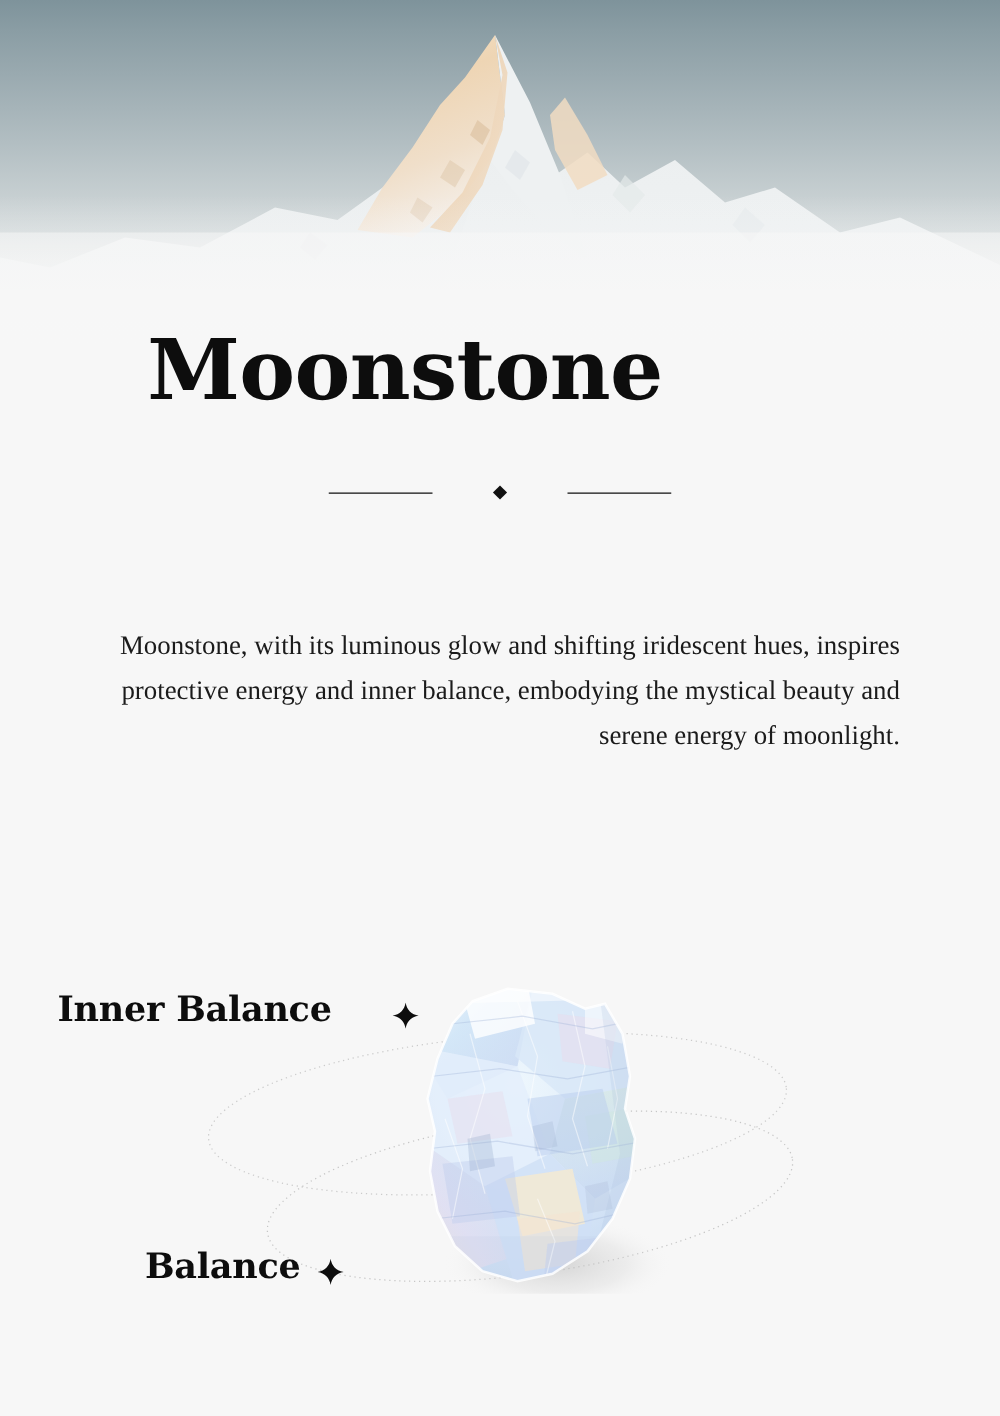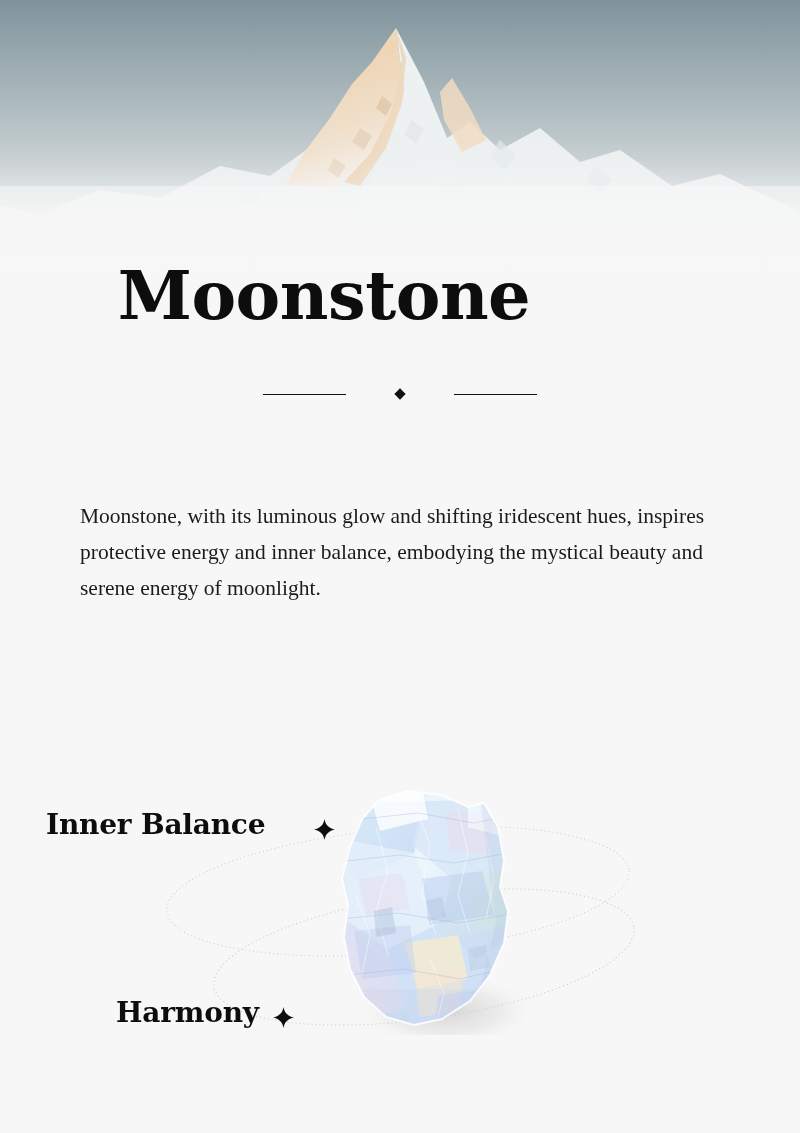--- a/index.html
+++ b/index.html
@@ -101,21 +101,21 @@
   }
 
   
   .lede {
     position: absolute;
     left: 50%;
     top: 498px;
     transform: translateX(-50%);
     width: 640px;
     margin: 0;
-    text-align: left;
+    text-align: right;
     font-family: "Liberation Serif", serif;
     font-size: 21.5px;
     line-height: 36px;
     color: #1b1b1b;
   }
 
   
   .scene {
     position: absolute;
     left: 0;
@@ -143,21 +143,21 @@
     position: absolute;
     display: flex;
     align-items: center;
     white-space: nowrap;
     font-family: "DejaVu Serif", "Liberation Serif", serif;
     font-weight: 700;
     font-size: 28px;
     letter-spacing: -0.2px;
     color: #0d0d0d;
   }
-  .label-inner-balance { left: 46px; top: 808px; gap: 35px; }
+  .label-inner-balance { left: 46px; top: 791px; gap: 35px; }
   .label-intuition     { left: 552px; top: 928px; }
   .label-harmony       { left: 116px; top: 996px; }
 
   .spark {
     display: inline-block;
     width: 21px;
     height: 21px;
     flex: 0 0 auto;
   }
   .spark-after  { margin-left: 14px; }
@@ -344,21 +344,21 @@
     <span>Inner Balance</span>
     <span class="spark spark-after">
       <svg viewBox="0 0 24 24" width="21" height="21">
         <path d="M12 0 C12.9 6.6 17.4 11.1 24 12 C17.4 12.9 12.9 17.4 12 24 C11.1 17.4 6.6 12.9 0 12 C6.6 11.1 11.1 6.6 12 0 Z" fill="#0d0d0d"></path>
       </svg>
     </span>
   </div>
 
 
   <div class="label label-harmony">
-    <span>Harmony</span>
+    <span>Balance</span>
     <span class="spark spark-after">
       <svg viewBox="0 0 24 24" width="21" height="21">
         <path d="M12 0 C12.9 6.6 17.4 11.1 24 12 C17.4 12.9 12.9 17.4 12 24 C11.1 17.4 6.6 12.9 0 12 C6.6 11.1 11.1 6.6 12 0 Z" fill="#0d0d0d"></path>
       </svg>
     </span>
   </div>
 
 </div>
 
 </body></html>

